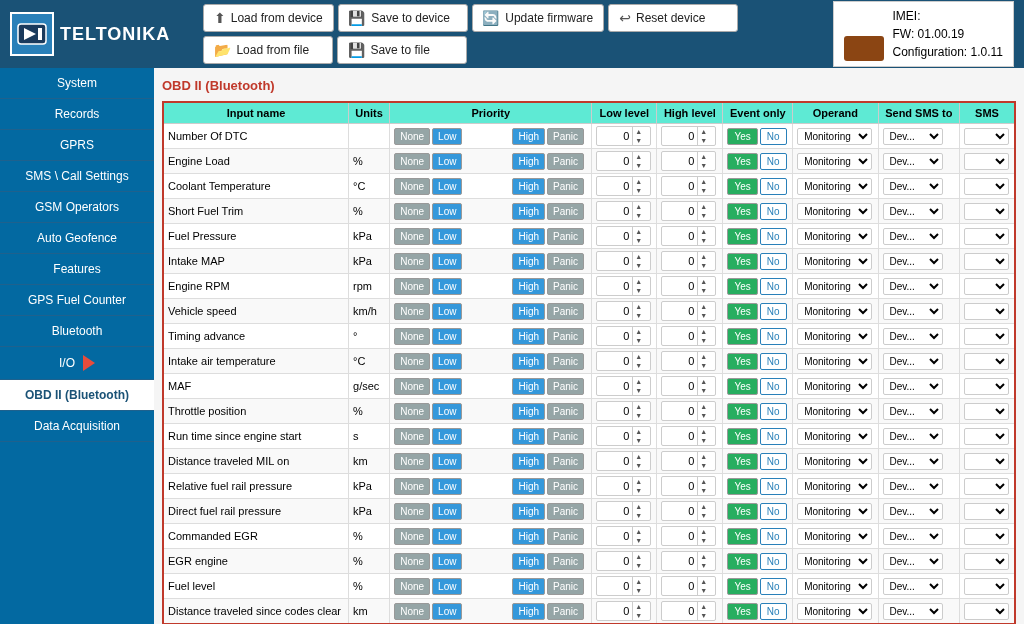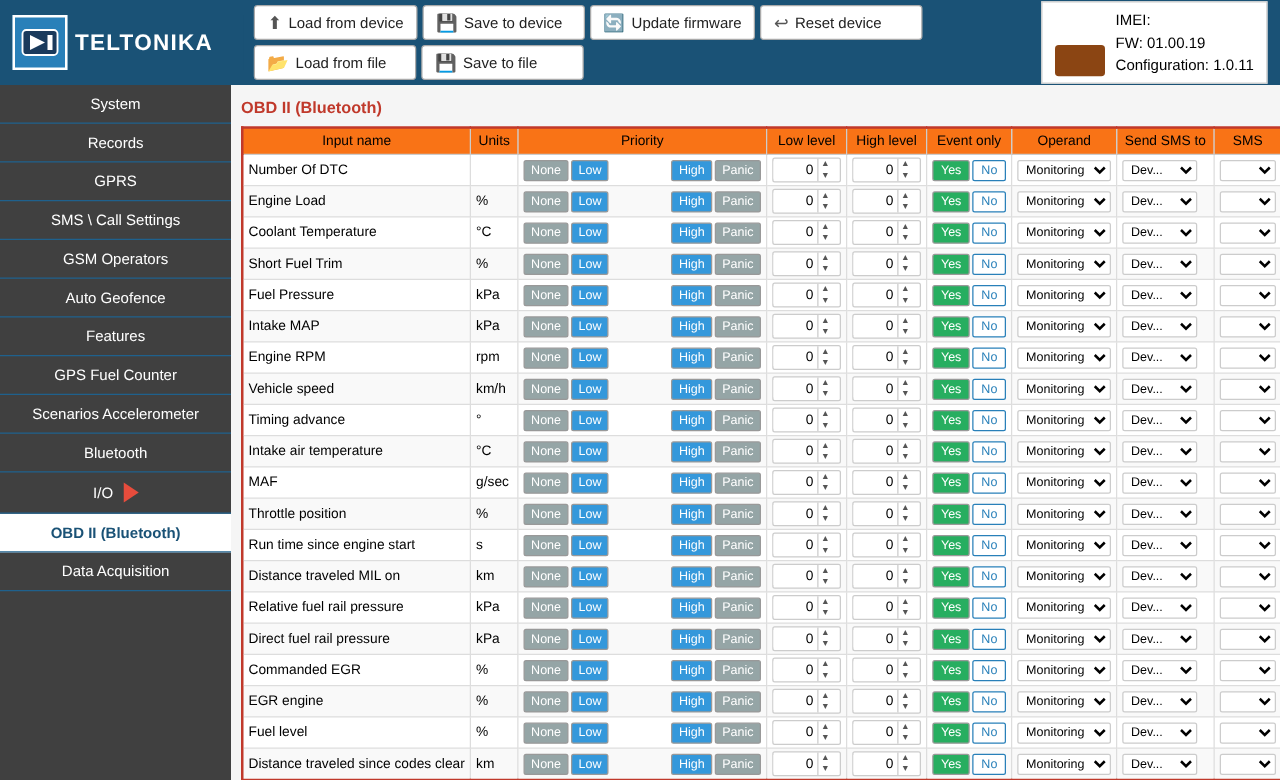--- a/index.html
+++ b/index.html
@@ -66,22 +66,22 @@
     }
 
     
     .main-layout {
       display: flex;
       height: 556px;
     }
 
     
     .sidebar {
-      width: 185px;
-      background: #404040;
+      width: 154px;
+      background: #0369a1;
       display: flex;
       flex-direction: column;
       overflow-y: auto;
     }
     .sidebar-item {
       padding: 8px 12px;
       color: white;
       cursor: pointer;
       text-align: center;
       border-bottom: 1px solid #1f618d;
@@ -119,24 +119,24 @@
     }
 
     
     .obd-table {
       border-collapse: collapse;
       width: 100%;
       border: 2px solid #c0392b;
       background: white;
     }
     .obd-table th {
-      background: #f97316;
+      background: #5eead4;
       border: 1px solid #ccc;
       padding: 4px 6px;
-      font-weight: normal;
+      font-weight: bold;
       font-size: 11px;
       white-space: nowrap;
     }
     .obd-table td {
       border: 1px solid #ddd;
       padding: 2px 4px;
       font-size: 11px;
       white-space: nowrap;
     }
     .obd-table tr:nth-child(even) { background: #f9f9f9; }
@@ -264,21 +264,20 @@
 
   <div class="sidebar">
     <div class="sidebar-item">System</div>
     <div class="sidebar-item">Records</div>
     <div class="sidebar-item">GPRS</div>
     <div class="sidebar-item">SMS \ Call Settings</div>
     <div class="sidebar-item">GSM Operators</div>
     <div class="sidebar-item">Auto Geofence</div>
     <div class="sidebar-item">Features</div>
     <div class="sidebar-item">GPS Fuel Counter</div>
-    <div class="sidebar-item">Scenarios Accelerometer</div>
     <div class="sidebar-item">Bluetooth</div>
     <div class="sidebar-arrow-row">
       <span style="color:white;">I/O</span>
       <span style="display:inline-block;margin-left:8px;width:0;height:0;border-top:8px solid transparent;border-bottom:8px solid transparent;border-left:12px solid #e74c3c;"></span>
     </div>
     <div class="sidebar-item active">OBD II (Bluetooth)</div>
     <div class="sidebar-item">Data Acquisition</div>
   </div>
 
   <div class="content">

